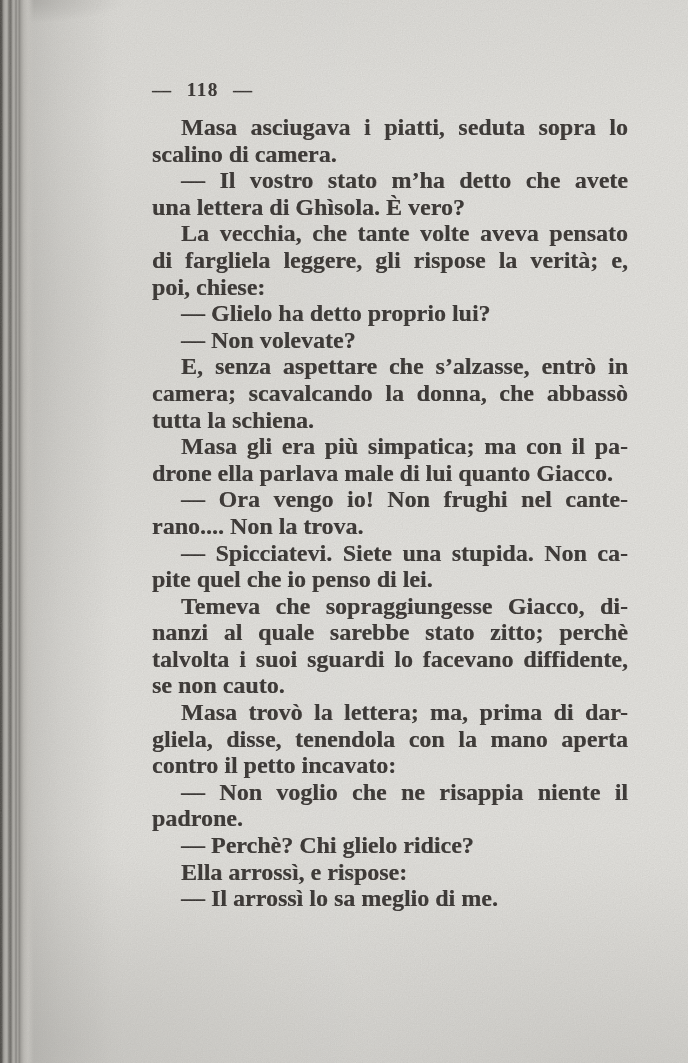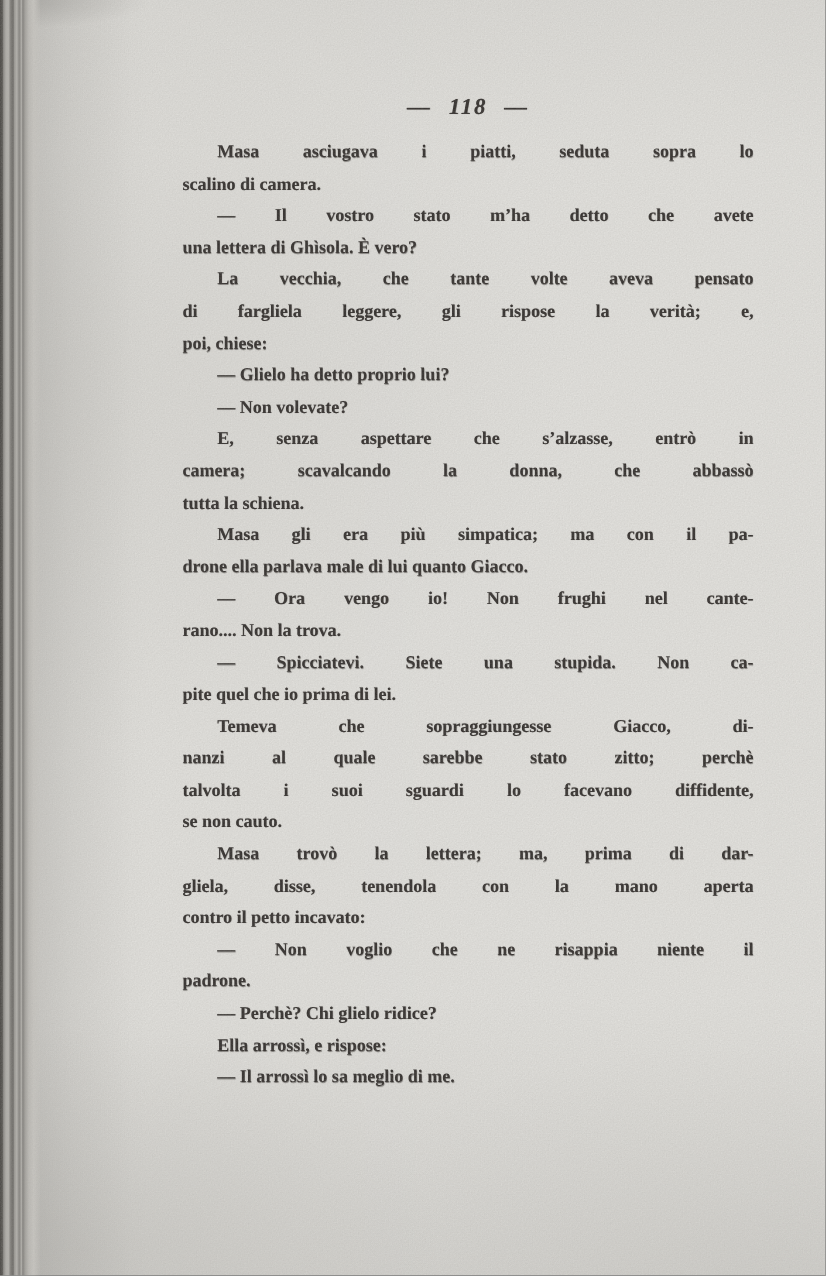--- a/index.html
+++ b/index.html
@@ -33,30 +33,29 @@
       #c9c7c2 14px, #8e8c88 16px, #c3c1bc 18px,
       #8a8884 19px, #b5b3ae 21px, #d2d0cb 24px,
       #dedcd7 28px, rgba(233,232,228,0) 34px);
   }
   .gutter-shadow {
     position: absolute; left: 0; top: 0; bottom: 0; width: 110px; pointer-events: none;
     background: linear-gradient(90deg, rgba(62,60,56,0.16), rgba(62,60,56,0.05) 55%, rgba(62,60,56,0) 100%);
   }
   .page-number {
     position: absolute; left: 152px; top: 79px; width: 476px;
-    text-align: center;
+    text-align: left;
     font-size: 19px; font-weight: 700;
     letter-spacing: 1.5px; word-spacing: 8px;
     color: var(--ink, #262220);
     text-shadow: 0.3px 0.3px 0.6px rgba(40,36,32,0.55);
-    font-style: italic;
   }
   .page-text {
     position: absolute; left: 152px; top: 114px; width: 476px;
-    font-size: 15px; font-weight: 700;
+    font-size: 24px; font-weight: 700;
     line-height: 26.6px;
     color: var(--ink, #262220);
     text-shadow: 0.3px 0.3px 0.6px rgba(40,36,32,0.55);
   }
   .paragraph { margin: 0; }
   .line { text-align: justify; overflow: hidden; }
   .line.justify { text-align-last: justify; text-justify: inter-word; }
   .line.last { text-align: center; text-align-last: left; }
   .line.first { text-indent: 29px; }
   .paper-grain { position: absolute; inset: 0; pointer-events: none; opacity: 0.30; }
@@ -101,21 +100,21 @@
       <div class="paragraph">
         <div class="line first justify">Masa gli era più simpatica; ma con il pa-</div>
         <div class="line last">drone ella parlava male di lui quanto Giacco.</div>
       </div>
       <div class="paragraph">
         <div class="line first justify">— Ora vengo io! Non frughi nel cante-</div>
         <div class="line last">rano.... Non la trova.</div>
       </div>
       <div class="paragraph">
         <div class="line first justify">— Spicciatevi. Siete una stupida. Non ca-</div>
-        <div class="line last">pite quel che io prima di lei.</div>
+        <div class="line last">pite quel che io penso di lei.</div>
       </div>
       <div class="paragraph">
         <div class="line first justify">Temeva che sopraggiungesse Giacco, di-</div>
         <div class="line justify">nanzi al quale sarebbe stato zitto; perchè</div>
         <div class="line justify">talvolta i suoi sguardi lo facevano diffidente,</div>
         <div class="line last">se non cauto.</div>
       </div>
       <div class="paragraph">
         <div class="line first justify">Masa trovò la lettera; ma, prima di dar-</div>
         <div class="line justify">gliela, disse, tenendola con la mano aperta</div>

